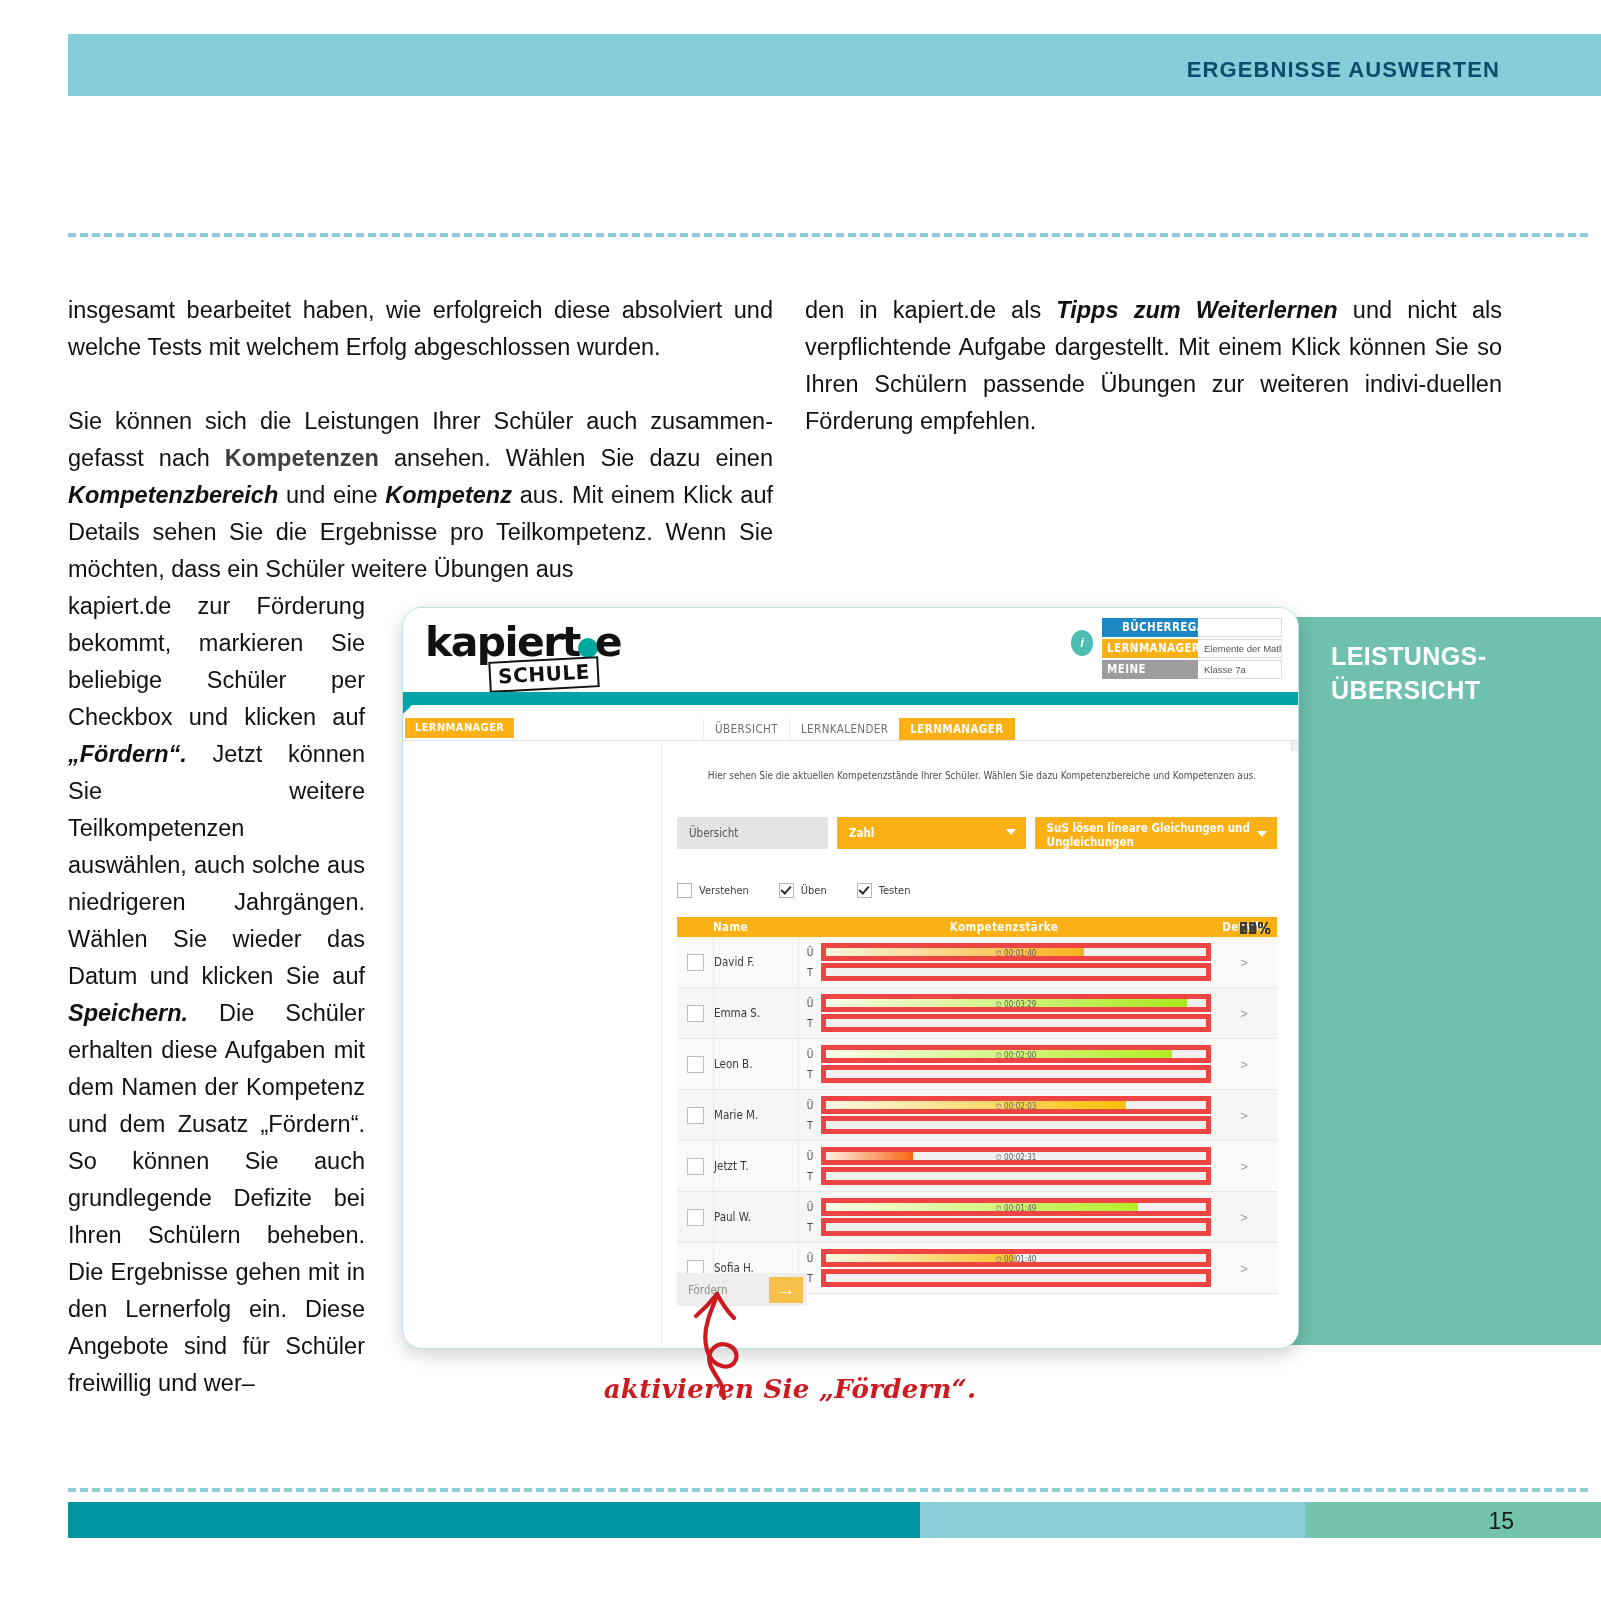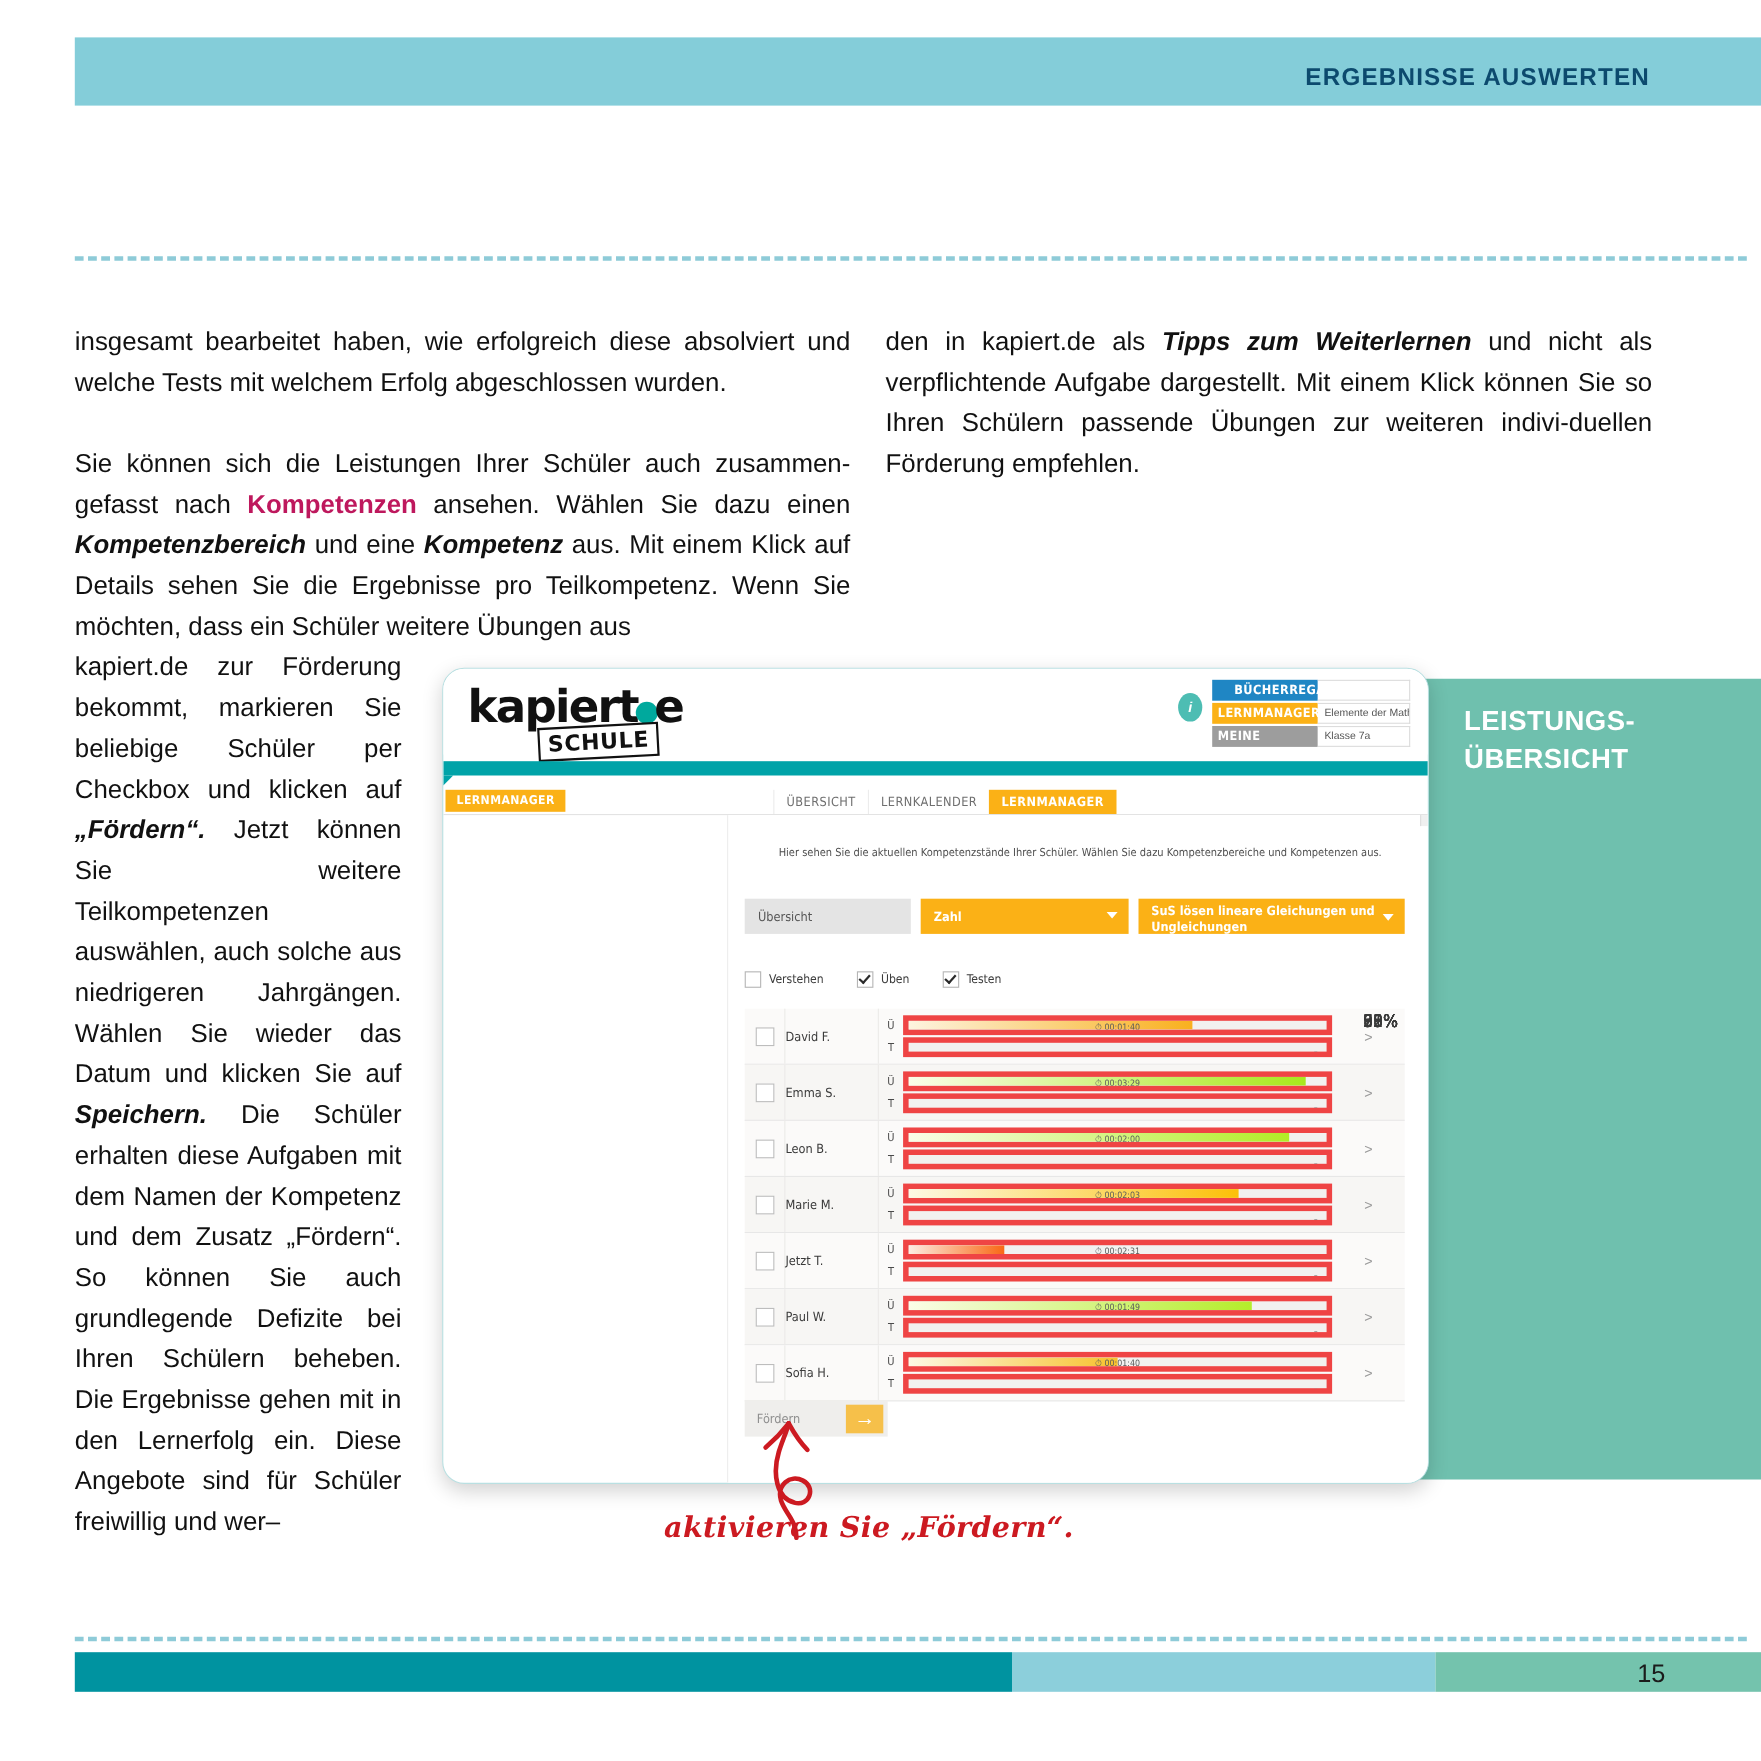--- a/index.html
+++ b/index.html
@@ -39,21 +39,21 @@
     line-height:37px;
     color:#111111;
     text-align:justify;
     font-weight:300;
   }
   .col p{margin:0 0 0 0;}
   .col .gap{height:37px;}
   .col-left-top{left:68px;top:292px;width:705px;}
   .col-left-narrow{left:68px;top:588px;width:297px;}
   .col-right{left:805px;top:292px;width:697px;}
-  b.red{color:#be185d;font-weight:bold;margin-top:31px;}
+  b.red{color:#404040;font-weight:bold;margin-top:31px;}
   b.bi{font-weight:bold;font-style:italic;}
 
   
   .side-card{
     position:absolute;left:1212px;top:617px;width:389px;height:728px;
     background:#6fc0ae;
     border-radius:16px 0 0 16px;
   }
   .side-card-title{
     position:absolute;left:1331px;top:639px;width:250px;
@@ -339,20 +339,25 @@
         <span class="chk on"></span>
         <span class="chk-label">Üben</span>
       </div>
       <div class="chk-item">
         <span class="chk on"></span>
         <span class="chk-label">Testen</span>
       </div>
     </div>
 
     <div class="tbl">
+      <div class="tbl-head">
+        <div class="th-name">Name</div>
+        <div class="th-str">Kompetenzstärke</div>
+        <div class="th-det">Details</div>
+      </div>
       <div id="tbl-body">
           <div class="trow">
             <div class="td-chk">
               <span class="rchk"></span>
             </div>
             <div class="td-name">David F.</div>
             <div class="td-bars">
               <div class="barline">
                 <div class="blabel">Ü</div>
                 <div class="btrack">

